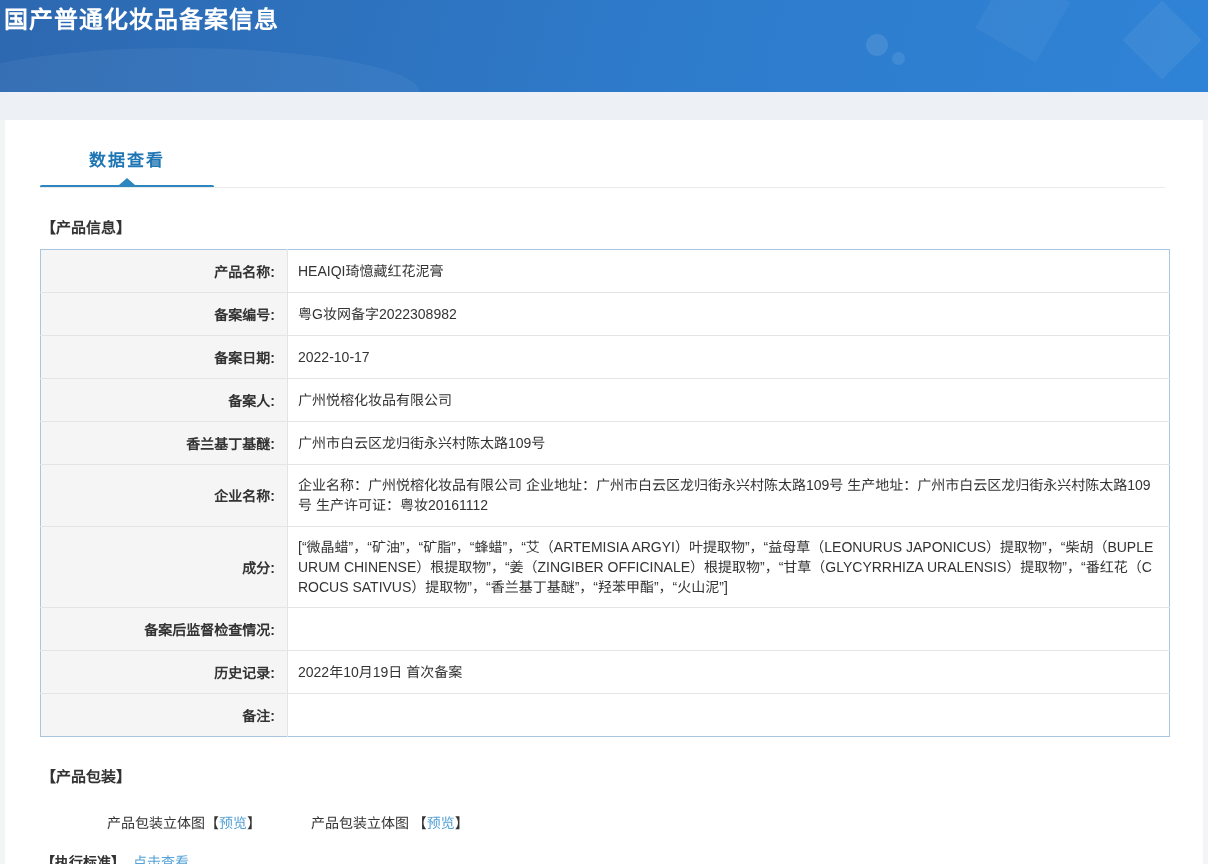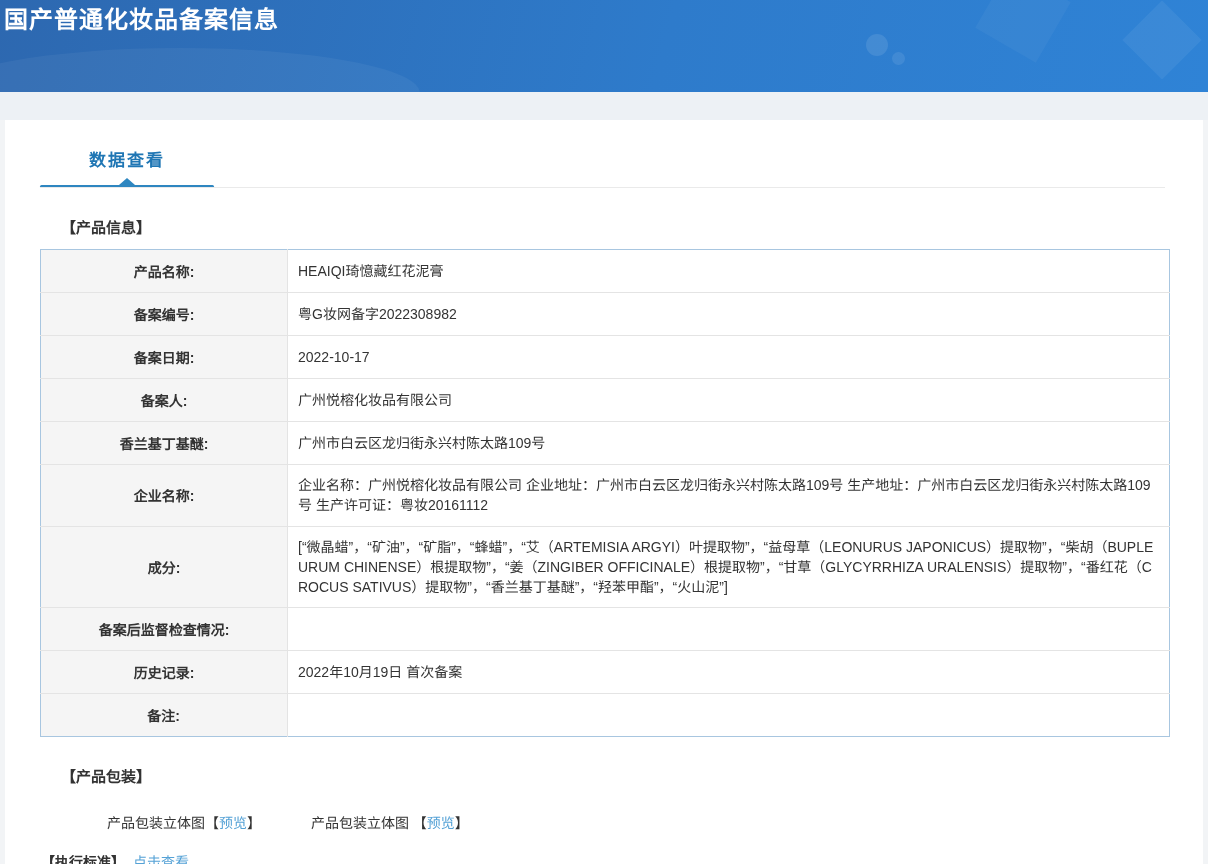--- a/index.html
+++ b/index.html
@@ -45,33 +45,33 @@
   
   .tab-strip { position: relative; margin: 0 38px 0 31px; padding-top: 24px; height: 68px; }
   .tab-baseline { position: absolute; left: 4px; right: 0; bottom: 0; height: 1px; background: #eaeaea; }
   .tab { position: relative; display: inline-block; margin-left: 4px; width: 174px; height: 44px; text-align: center; cursor: pointer; }
   .tab-label { display: inline-block; padding-top: 2px; font-size: 17px; font-weight: 700; color: #1f76b4; letter-spacing: 2px; }
   .tab-underline { position: absolute; left: 0; right: 0; bottom: 0; height: 3px; background: #2e86c0; border-radius: 2px; }
   .tab-caret { position: absolute; left: 50%; margin-left: -8px; bottom: 3px; width: 0; height: 0;
                border-left: 8px solid transparent; border-right: 8px solid transparent; border-bottom: 7px solid #2e86c0; }
 
   
-  .section-title { margin: 28px 0 0 56px; font-size: 15px; font-weight: 700; color: #333; }
+  .section-title { margin: 28px 0 0 36px; font-size: 15px; font-weight: 700; color: #333; }
 
   
   .info-table {
     width: 1130px; margin: 12px 0 0 35px;
     border-collapse: collapse;
     border: 1px solid #a8c6e0;
     font-size: 14px; color: #333;
     table-layout: fixed;
   }
   .info-table th {
     width: 247px; background: #f5f5f5;
-    text-align: center; font-weight: 700;
+    text-align: right; font-weight: 700;
     padding: 11px 12px;
     border-bottom: 1px solid #e4e4e4; border-right: 1px solid #e4e4e4;
     vertical-align: middle;
     margin-left: 20px;
   }
   .info-table td {
     padding: 10px 10px;
     border-bottom: 1px solid #e4e4e4;
     line-height: 1.45;
     vertical-align: middle;

